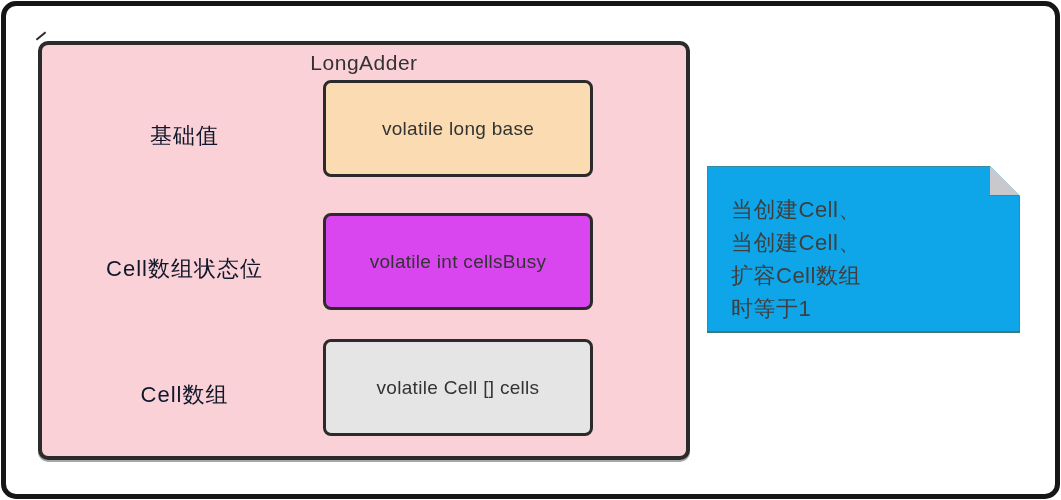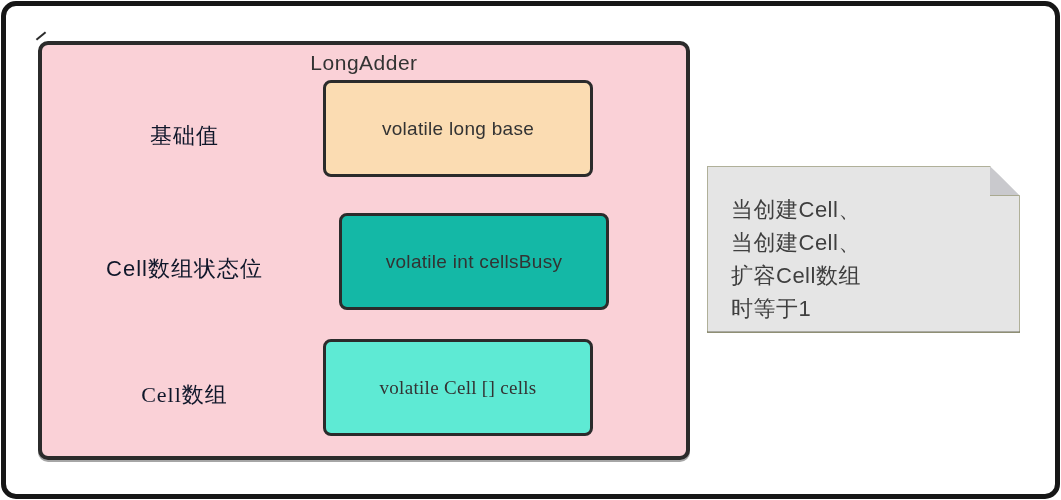--- a/index.html
+++ b/index.html
@@ -55,21 +55,21 @@
     color: #333333;
   }
   .row {
     position: absolute;
     left: 0;
     width: 100%;
     height: 97px;
   }
   .row-1 { top: 35px; }
   .row-2 { top: 168px; }
-  .row-3 { top: 294px; font-family: Liberation Serif, serif; }
+  .row-3 { top: 294px; }
   .row-label {
     position: absolute;
     left: 0;
     top: 0;
     width: 285px;
     height: 100%;
     display: flex;
     align-items: center;
     justify-content: center;
     font-size: 22px;
@@ -133,30 +133,30 @@
     <div class="sketch-mark"></div>
     <div class="diagram-title">LongAdder</div>
 
     <div class="row row-1">
       <div class="row-label">基础值</div>
       <div class="field-box" style="background-color: rgb(251, 220, 178);">volatile long base</div>
     </div>
 
     <div class="row row-2">
       <div class="row-label">Cell数组状态位</div>
-      <div class="field-box" style="background-color: #14b8a6; margin-left: 16px;">volatile int cellsBusy</div>
+      <div class="field-box" style="background-color: #d946ef;">volatile int cellsBusy</div>
     </div>
 
     <div class="row row-3">
       <div class="row-label">Cell数组</div>
-      <div class="field-box" style="background-color: #5eead4;">volatile Cell [] cells</div>
+      <div class="field-box" style="background-color: #e5e5e5;">volatile Cell [] cells</div>
     </div>
   </div>
 
-  <div class="sticky-note" style="background-color: #e5e5e5;">
+  <div class="sticky-note" style="background-color: #0ea5e9;">
     <div class="note-fold"></div>
     <div class="note-text">
       <div>当创建Cell、</div>
       <div>当创建Cell、</div>
       <div>扩容Cell数组</div>
       <div>时等于1</div>
     </div>
   </div>
 
 </div>

